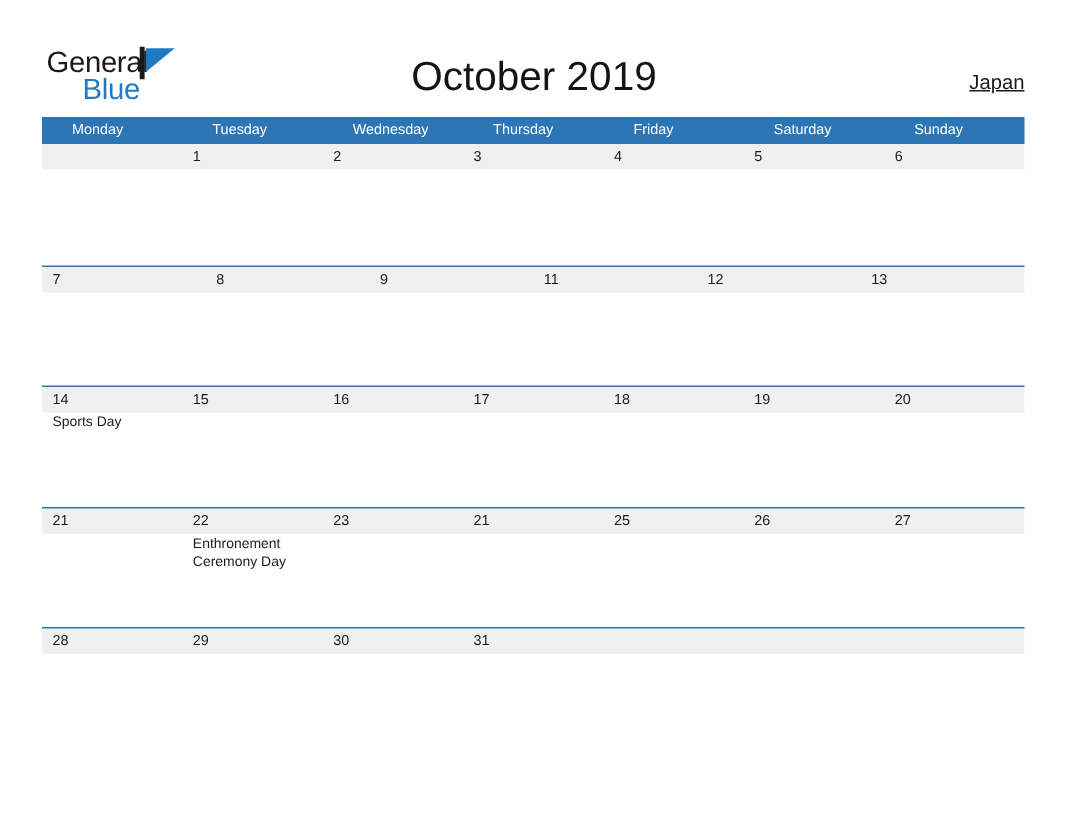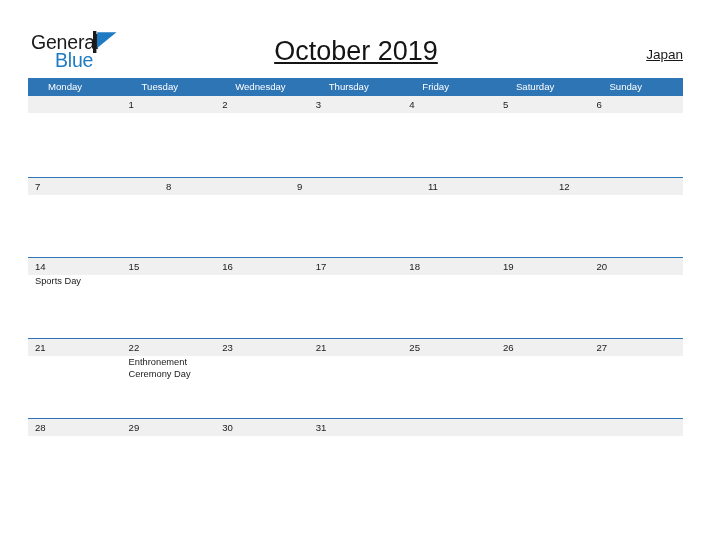--- a/index.html
+++ b/index.html
@@ -68,21 +68,20 @@
     position: absolute;
     left: 0;
     top: 34px;
     width: 712px;
     text-align: center;
     font-size: 27px;
     line-height: 34px;
     color: #141414;
     font-weight: normal;
     letter-spacing: 0px;
-    text-decoration: underline;
   }
   .cal-country {
     position: absolute;
     right: 29px;
     top: 46px;
     font-size: 13.5px;
     line-height: 18px;
     color: #1a1a1a;
     text-decoration: underline;
   }
@@ -218,20 +217,23 @@
           </div>
           <div class="dcell">
             <span class="daynum">9</span>
           </div>
           <div class="dcell">
             <span class="daynum">11</span>
           </div>
           <div class="dcell">
             <span class="daynum">12</span>
           </div>
+          <div class="dcell">
+            <span class="daynum">13</span>
+          </div>
         </div>
         <div class="week">
           <div class="dcell">
             <span class="daynum">14</span>
             <span class="events">
               <span class="event">Sports Day</span>
             </span>
           </div>
           <div class="dcell">
             <span class="daynum">15</span>

